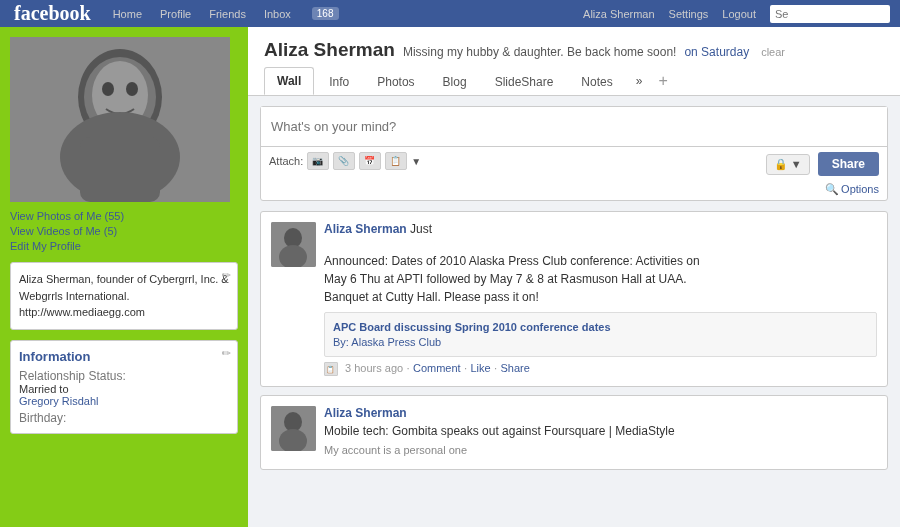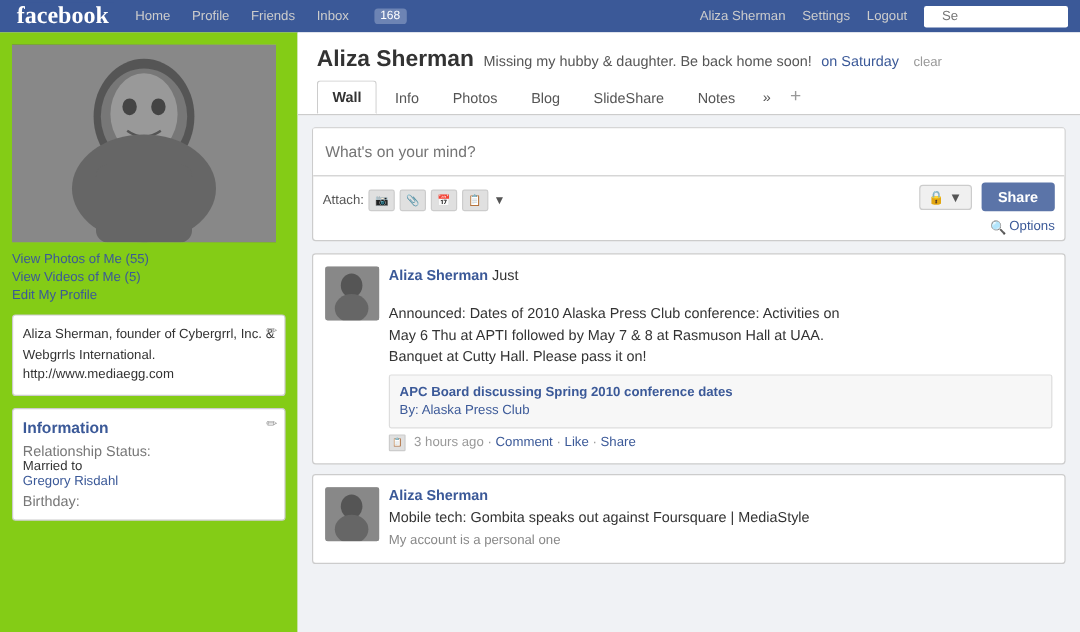--- a/index.html
+++ b/index.html
@@ -13,21 +13,21 @@
       align-items: center;
       padding: 0 10px;
       justify-content: space-between;
     }
     #top-nav-left { display: flex; align-items: center; gap: 18px; }
     #top-nav-right { display: flex; align-items: center; gap: 14px; }
     .fb-logo { color: white; font-size: 20px; font-weight: bold; font-family: Georgia, serif; background: #3b5998; padding: 0 4px; }
     .nav-link { color: #ccc; font-size: 11px; text-decoration: none; cursor: pointer; }
     .inbox-badge { background: #6d84b4; color: white; font-size: 10px; padding: 1px 5px; border-radius: 3px; margin-left: 3px; }
     .nav-right-text { color: #ccc; font-size: 11px; }
-    .nav-search { height: 18px; width: 120px; border: none; border-radius: 2px; padding: 0 15px; font-size: 11px; }
+    .nav-search { height: 18px; width: 120px; border: none; border-radius: 2px; padding: 0 5px; font-size: 11px; }
 
     
     #main-layout { display: flex; height: 500px; }
 
     
     #left-sidebar { width: 248px; background: #84cc16; padding: 10px; flex-shrink: 0; }
     #profile-photo { width: 220px; height: 165px; background: #888; display: block; overflow: hidden; }
     #profile-photo-img { width: 100%; height: 100%; background: linear-gradient(135deg, #555 0%, #888 40%, #aaa 60%, #666 100%); display: flex; align-items: center; justify-content: center; }
 
     .sidebar-links { margin-top: 8px; }
@@ -168,21 +168,21 @@
         <div class="tab">Blog</div>
         <div class="tab">SlideShare</div>
         <div class="tab">Notes</div>
         <div class="tab-more">»</div>
         <div class="tab-plus">+</div>
       </div>
     </div>
 
     <div id="wall-post-area">
       <input class="post-input" type="text" id="post-input" style="width: 100%; border-top: none; border-right: none; border-left: none; border-image: initial; border-bottom: 1px solid rgb(204, 204, 204); padding: 10px; font-size: 13px; color: rgb(170, 170, 170); outline: none; background: white;" placeholder="What's on your mind?">
-      <div id="post-toolbar" style="display:flex;align-items:flex-end;justify-content:space-between;padding:5px 8px;">
+      <div id="post-toolbar" style="display:flex;align-items:flex-start;justify-content:space-between;padding:5px 8px;">
         <div style="display:flex;align-items:center;gap:4px;">
           <span class="attach-label">Attach:</span>
           <div class="attach-icon-btn">📷</div>
           <div class="attach-icon-btn">📎</div>
           <div class="attach-icon-btn">📅</div>
           <div class="attach-icon-btn">📋</div>
           <span class="attach-chevron">▼</span>
         </div>
         <div class="post-right">
           <button class="lock-btn">🔒 ▼</button>

